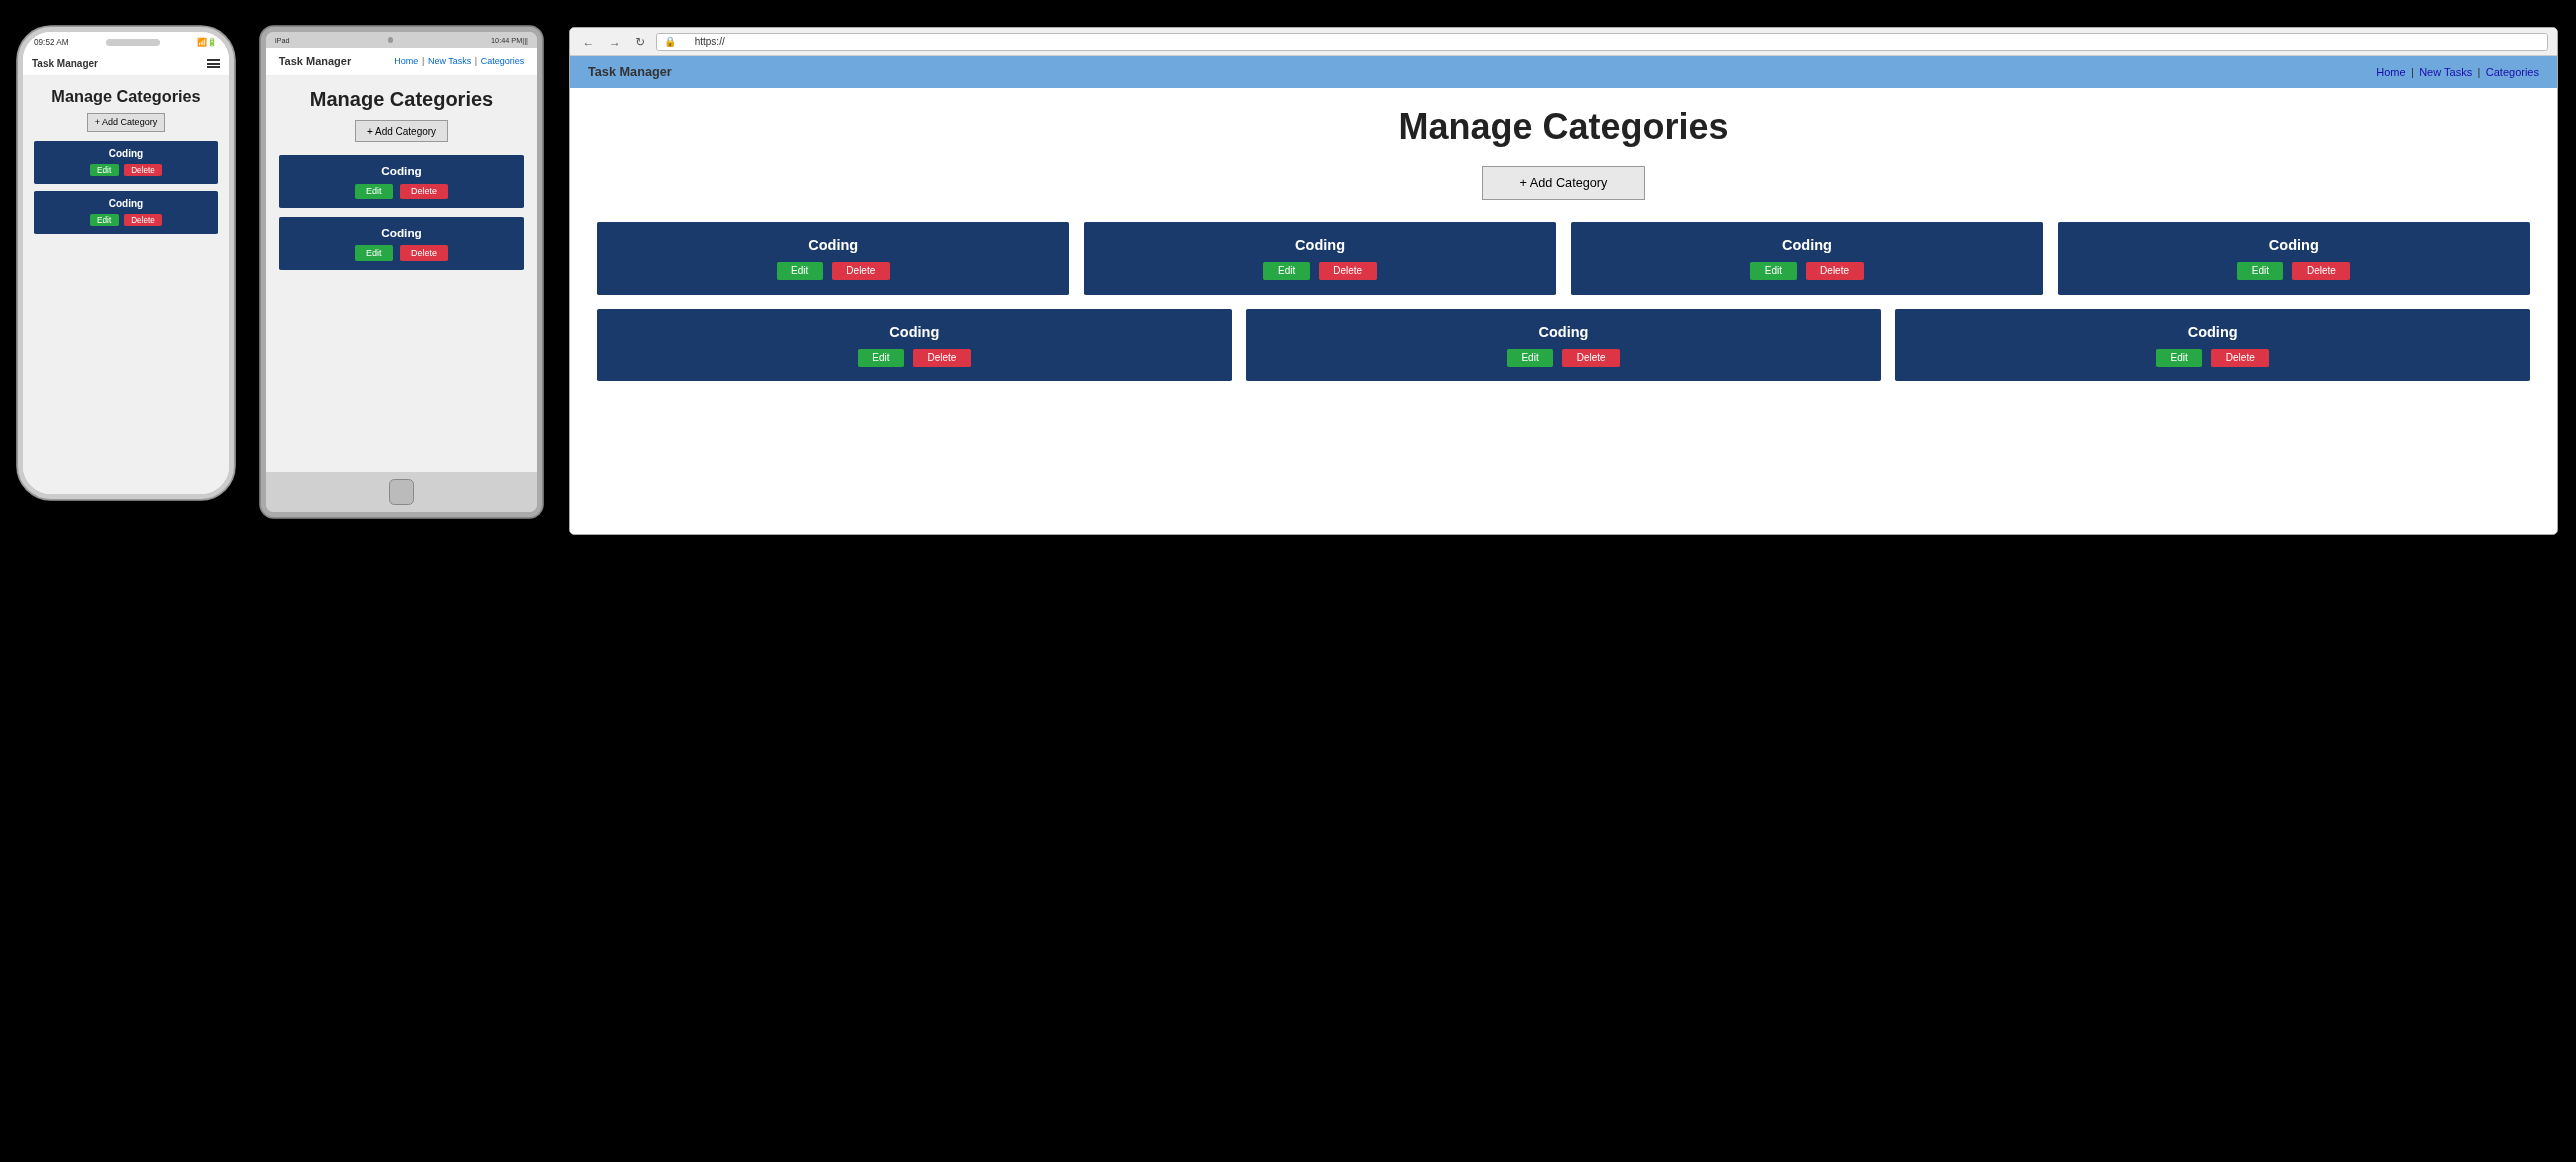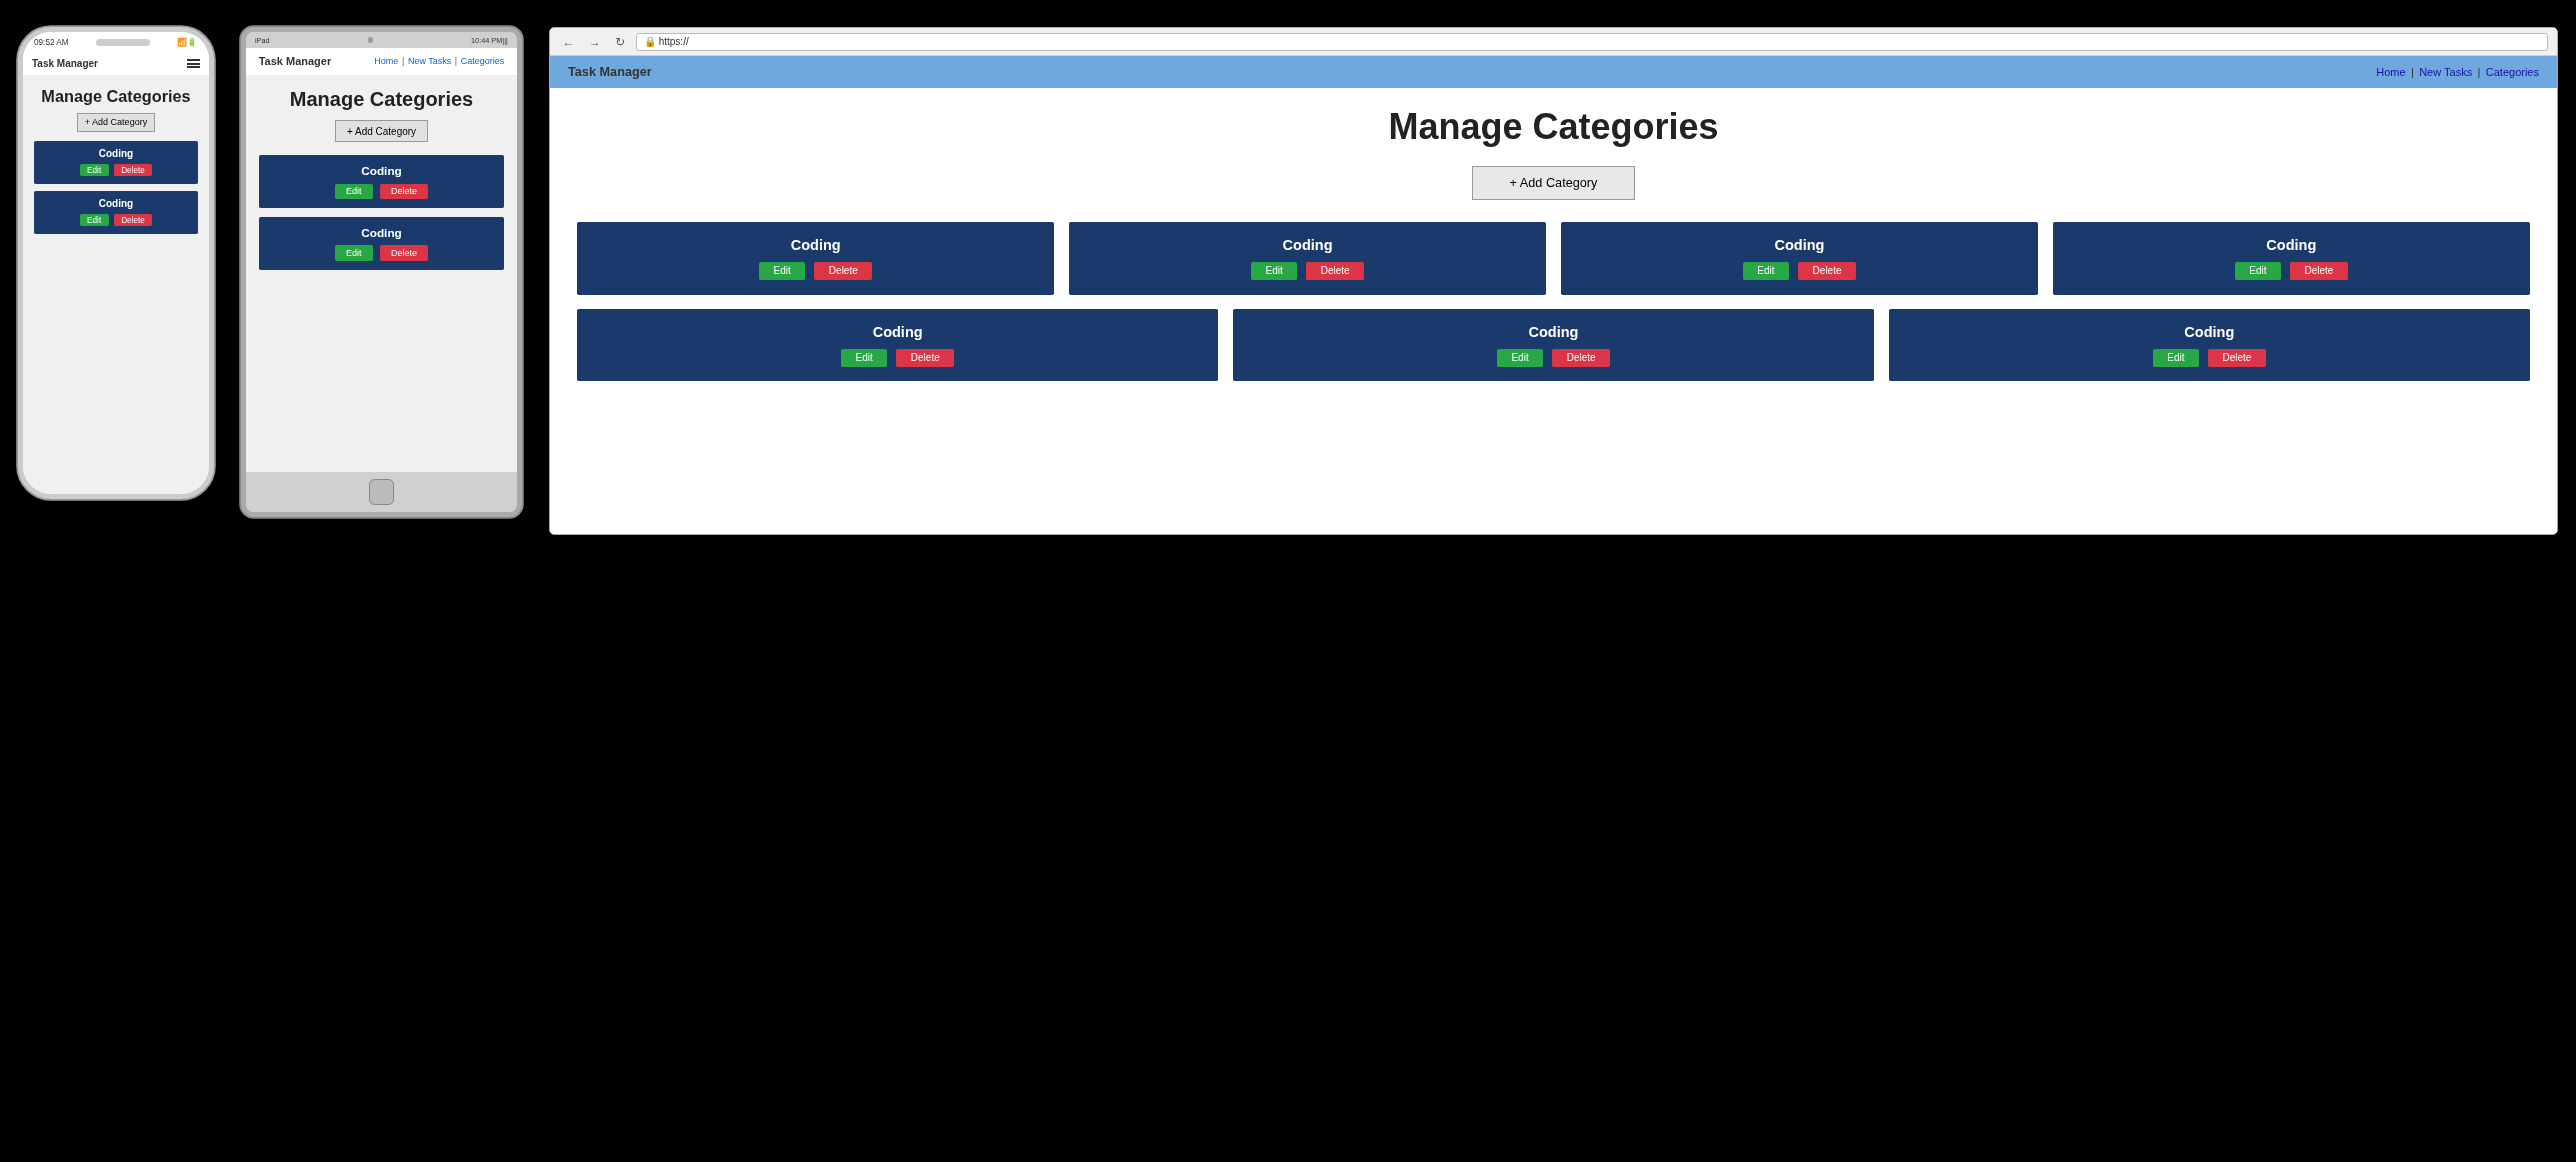--- a/index.html
+++ b/index.html
@@ -9,21 +9,21 @@
       width: 2576px;
       height: 1163px;
       display: flex;
       align-items: flex-start;
       padding: 18px;
       gap: 27px;
     }
 
     
     .phone-frame {
-      width: 196px;
+      width: 216px;
       height: 472px;
       background: #fff;
       border-radius: 33px;
       border: 5.4px solid #ccc;
       box-shadow: 0 0 0 1.8px #999;
       overflow: hidden;
       display: flex;
       flex-direction: column;
       flex-shrink: 0;
       margin-top: 9px;
@@ -484,21 +484,21 @@
   </div>
 </div>
 
 <div class="browser-frame">
   <div class="browser-controls">
     <span class="browser-btn">←</span>
     <span class="browser-btn">→</span>
     <span class="browser-btn">↻</span>
     <div class="browser-address-bar">
       <span>🔒</span>
-      <span style="margin-left:2px;">https://</span>
+      <span style="margin-left:18px;">https://</span>
     </div>
   </div>
   <div class="browser-nav-bar">
     <span class="browser-site-title">Task Manager</span>
     <div class="browser-nav-links">
       <a>Home</a>
       <span>|</span>
       <a>New Tasks</a>
       <span>|</span>
       <a>Categories</a>

